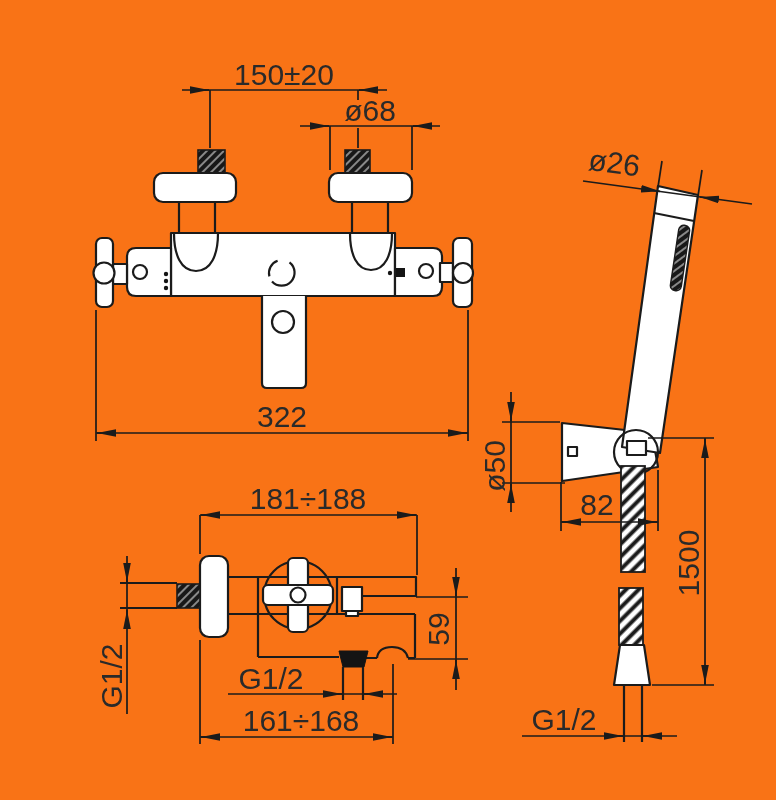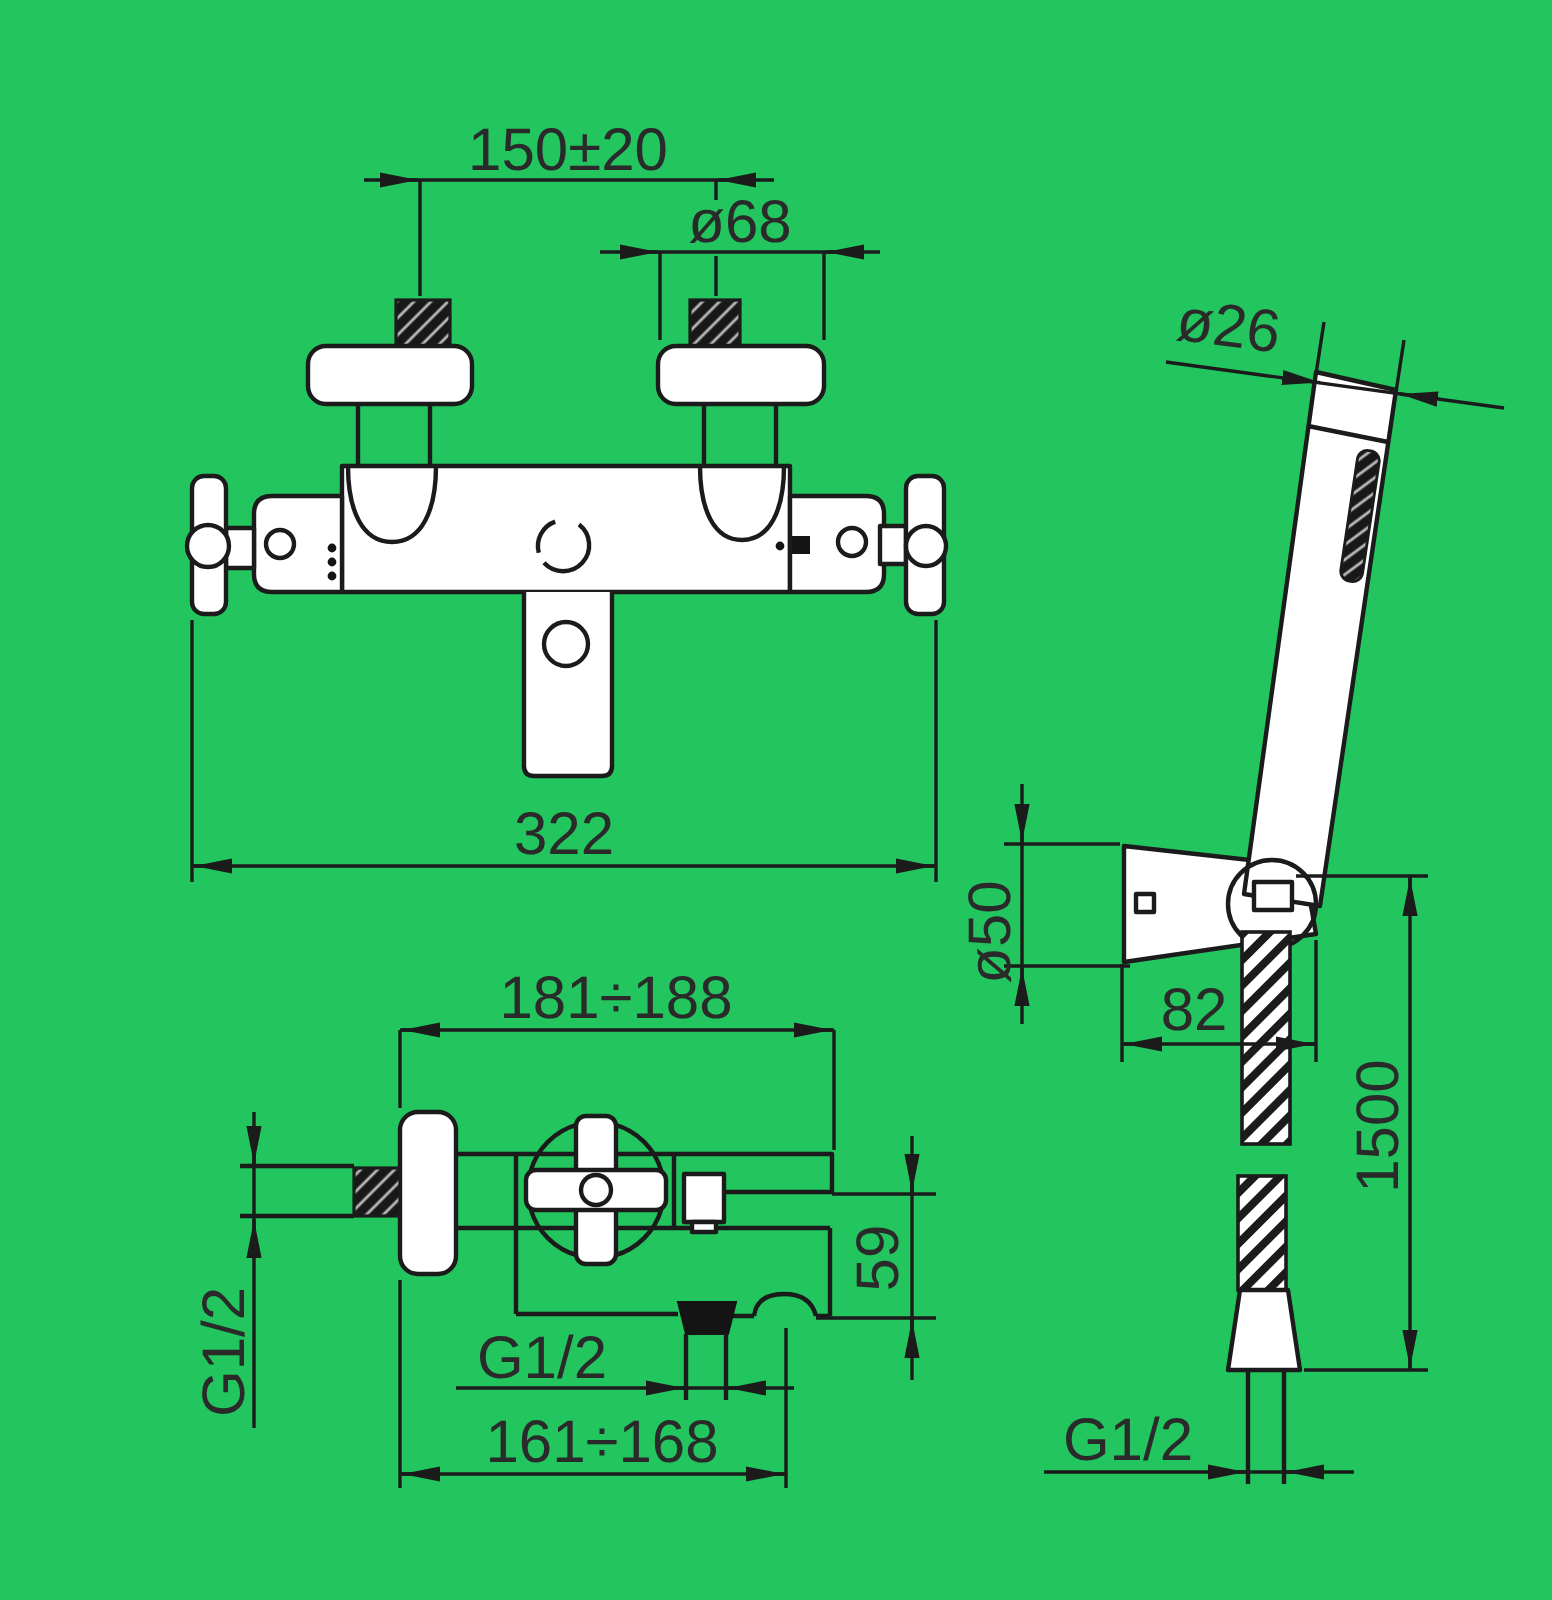--- a/index.html
+++ b/index.html
@@ -1,16 +1,16 @@
 <!DOCTYPE html>
 <html><head>
 <meta charset="utf-8">
 <style>
   html,body{margin:0;padding:0;background:#ffffff;}
-  .canvas{width:776px;height:800px;background:#22c55e;position:relative;overflow:hidden;}
+  .canvas{width:776px;height:800px;background:#f97316;position:relative;overflow:hidden;}
   svg{display:block;}
   .obj{stroke:#1b1b1b;stroke-width:2.2;fill:none;stroke-linecap:butt;stroke-linejoin:round;}
   .objf{stroke:#1b1b1b;stroke-width:2.2;fill:#ffffff;stroke-linejoin:round;}
   .thin{stroke:#1b1b1b;stroke-width:1.7;fill:none;}
   .fillk{fill:#141414;stroke:none;}
   .dim{font-family:"Liberation Sans",sans-serif;font-size:30px;fill:#2a2a2a;text-anchor:middle;}
 </style>
 </head>
 <body>
 

